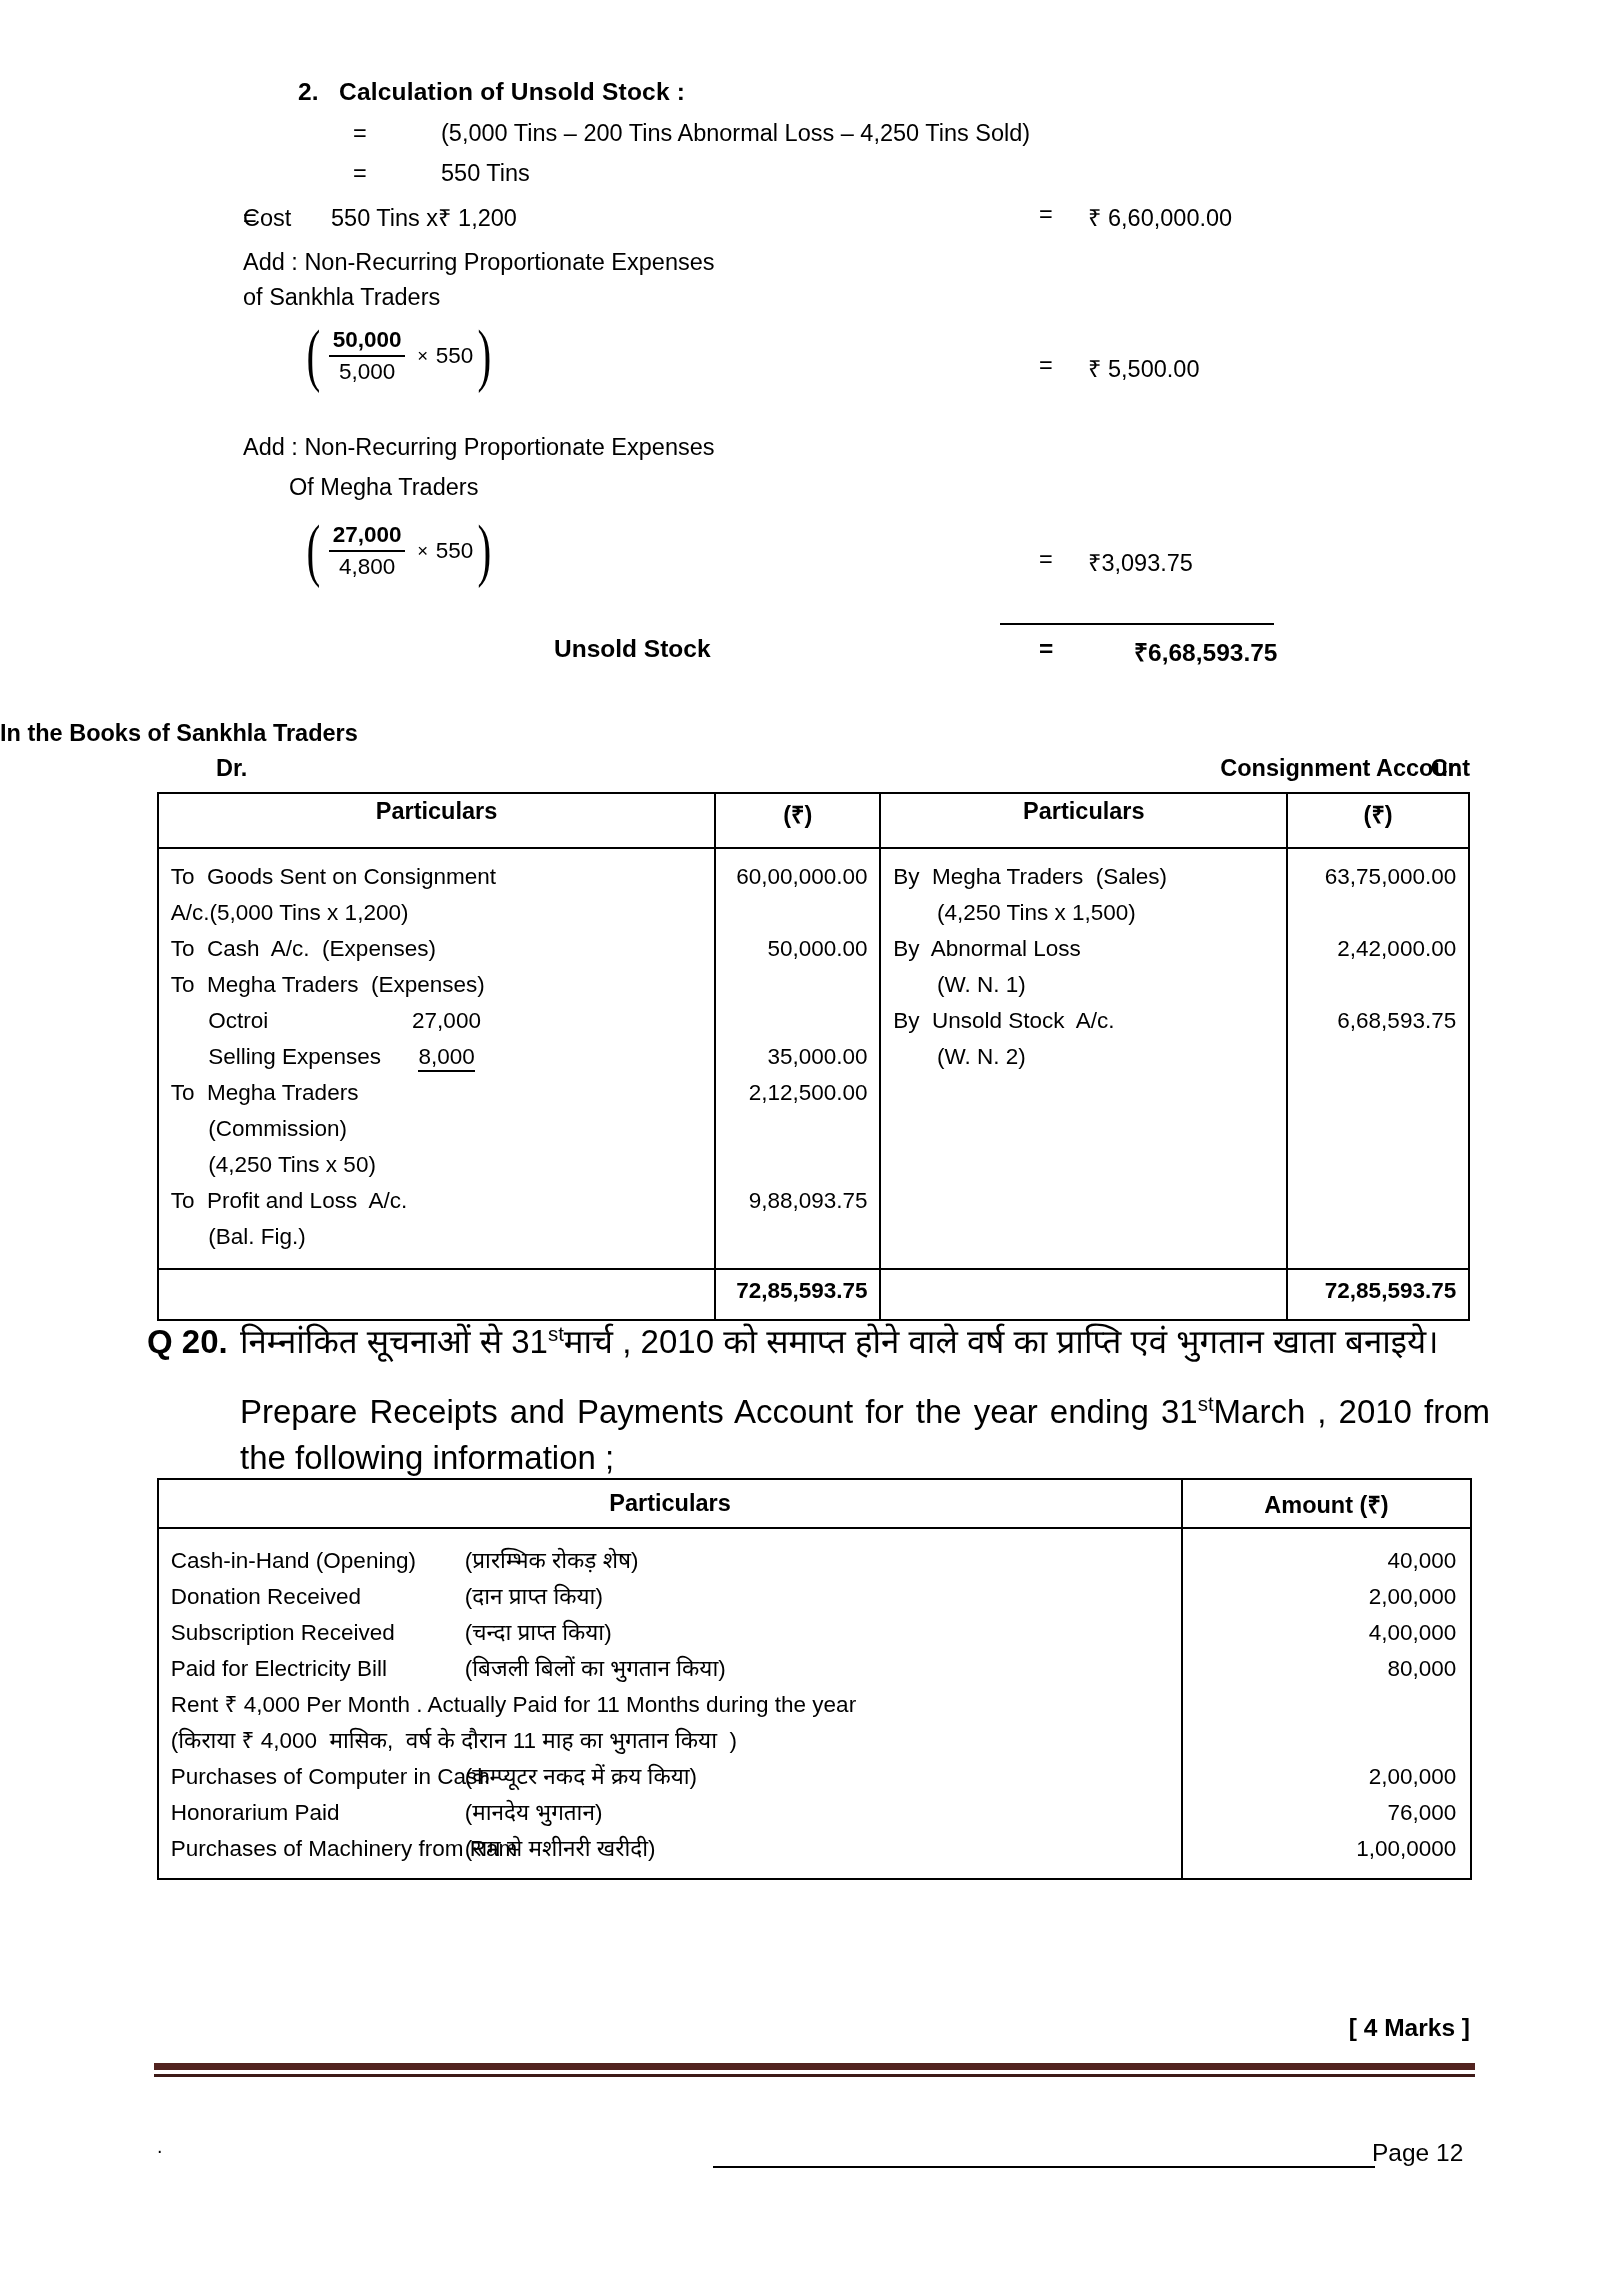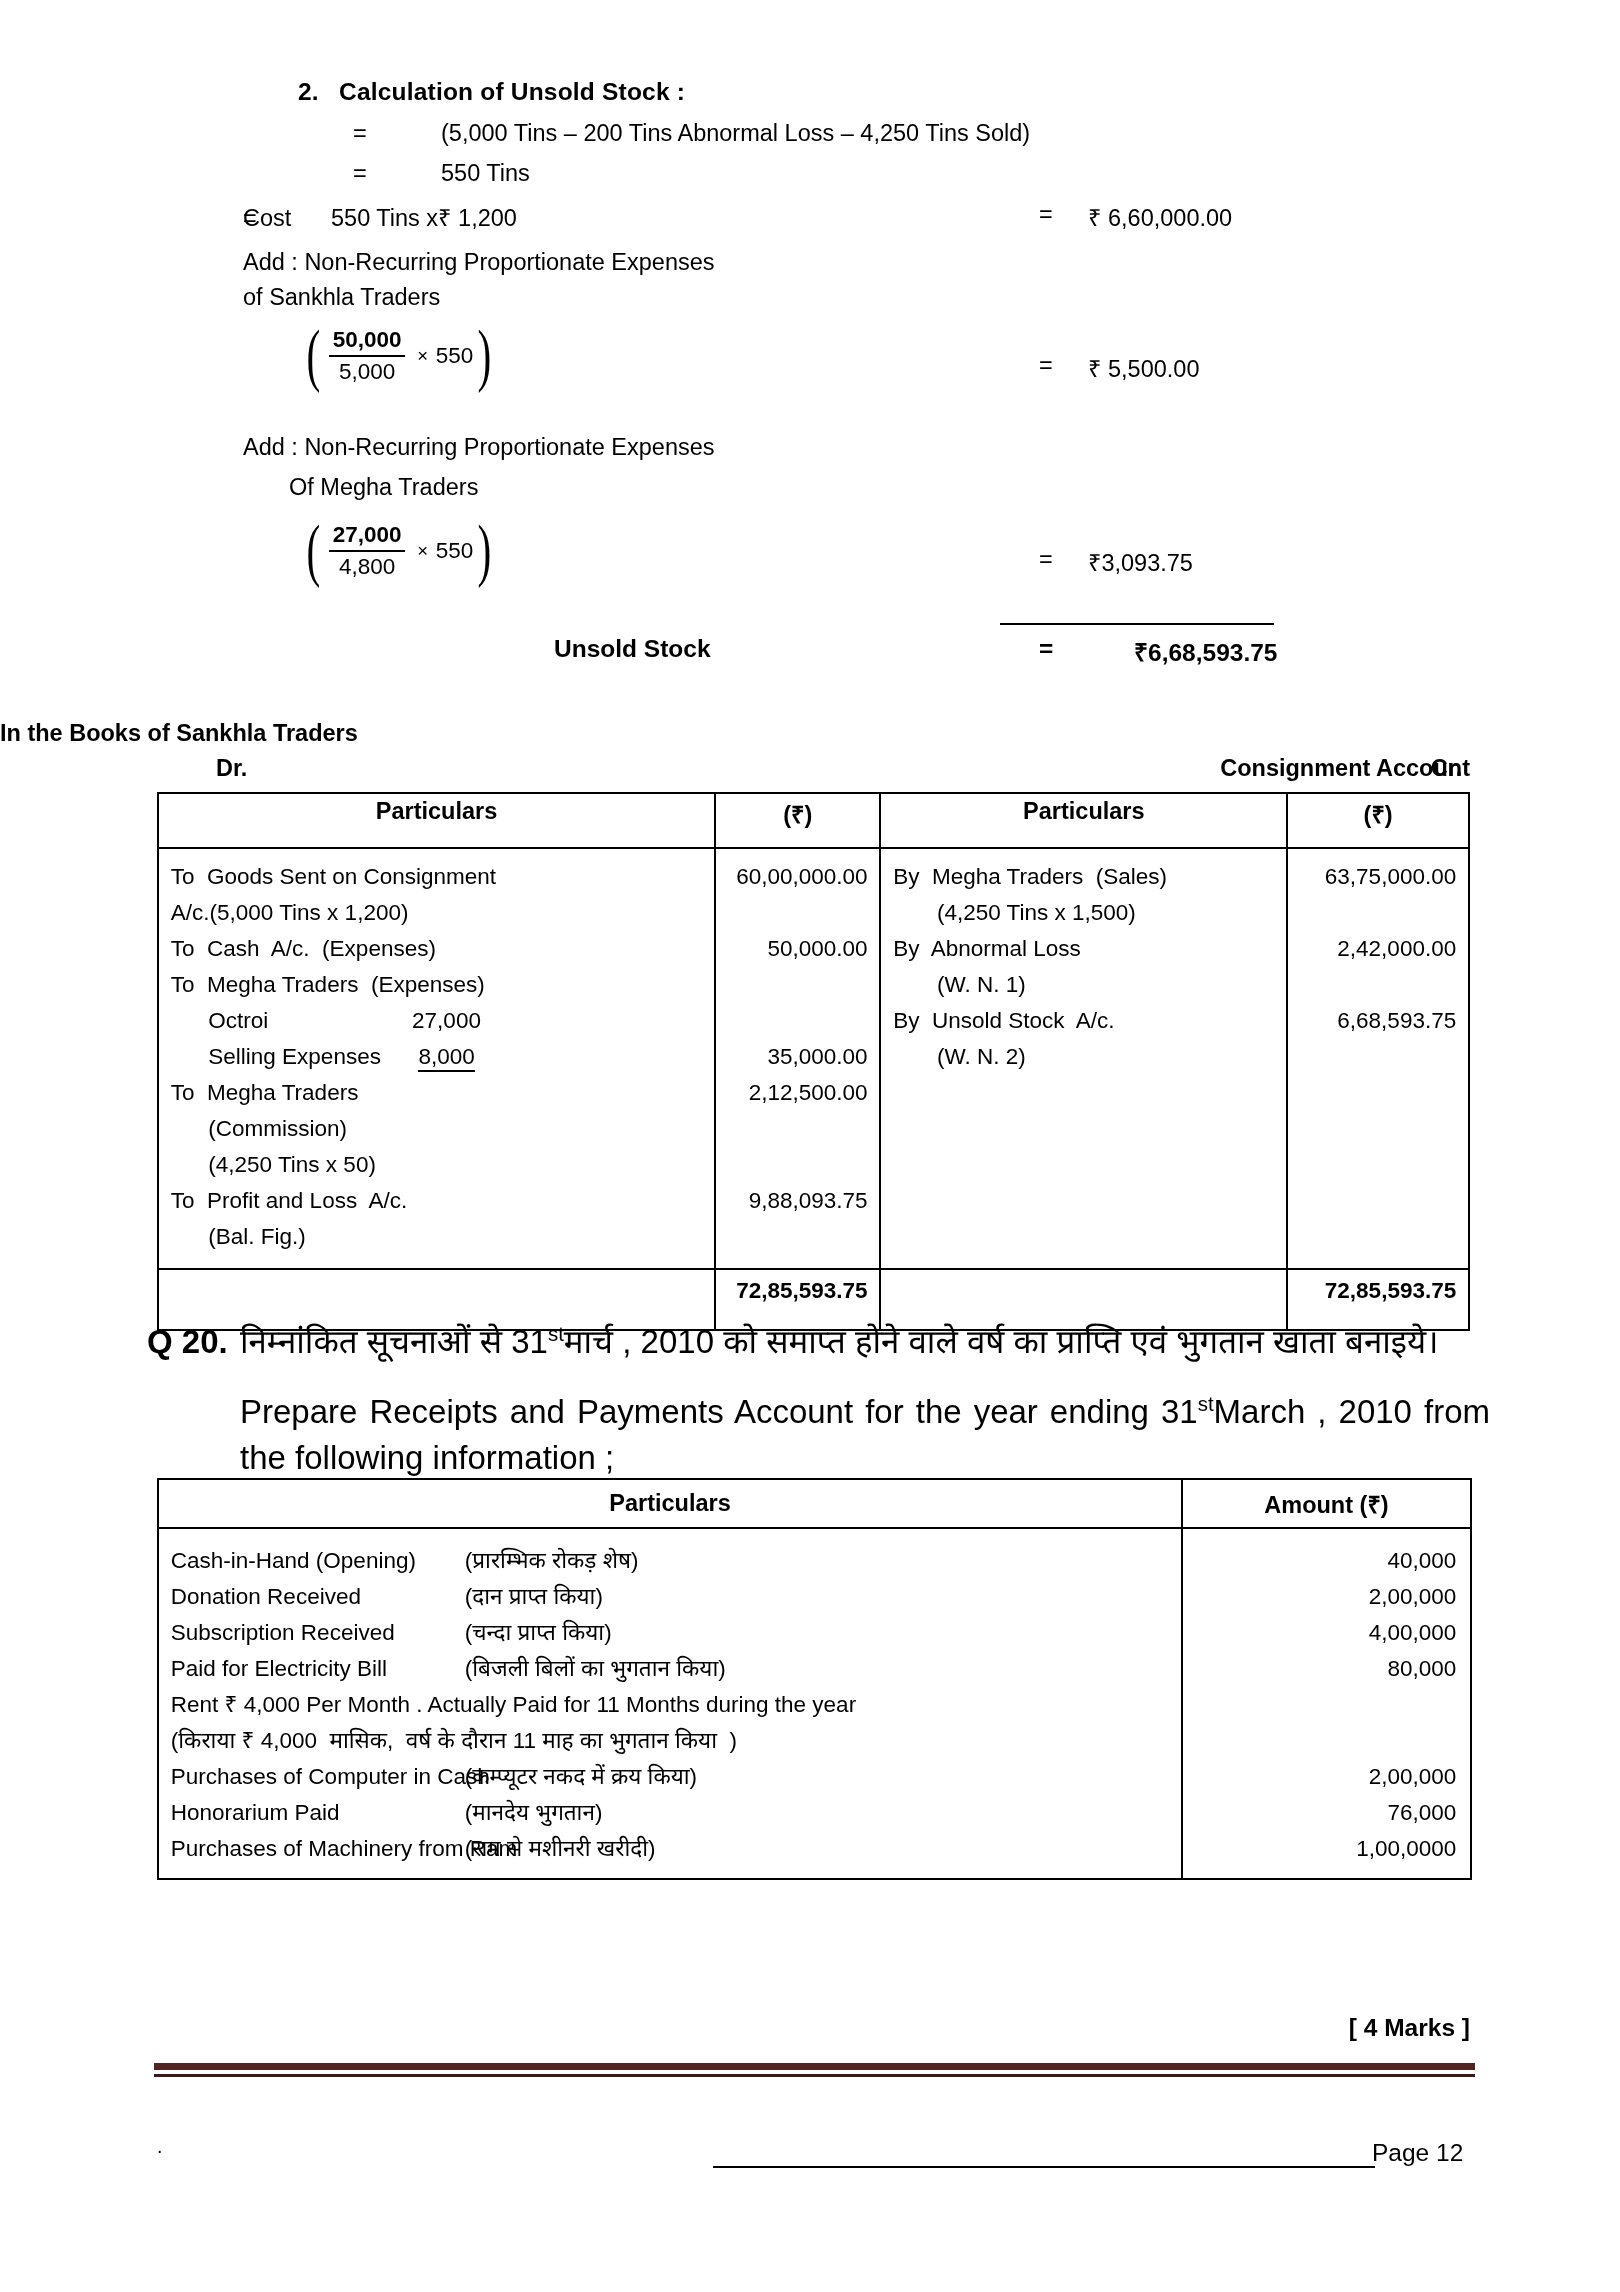--- a/index.html
+++ b/index.html
@@ -190,21 +190,21 @@
     padding-right: 11.8px;
   }
   .ul-amt {
     border-bottom: 2px solid #000;
     padding-bottom: 1px;
   }
   .acct .tot td {
     font-weight: bold;
     border-top: 2.9px solid #000;
   }
-  .acct .tot .ln { height: 59px; line-height: 41px; }
+  .acct .tot .ln { height: 49px; line-height: 41px; }
 
   
   .q20 {
     position: absolute;
     left: 147px;
     top: 1318px;
     width: 1343px;
     font-size: 33px;
   }
   .q20-head {

